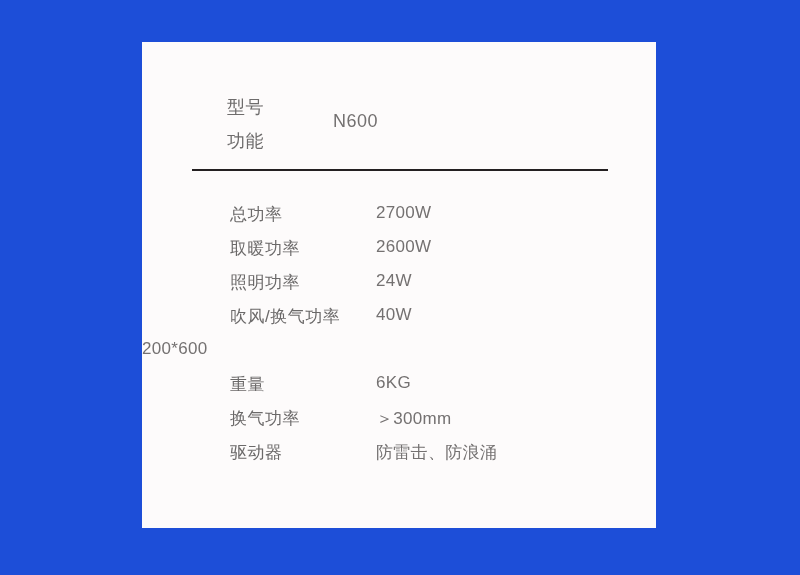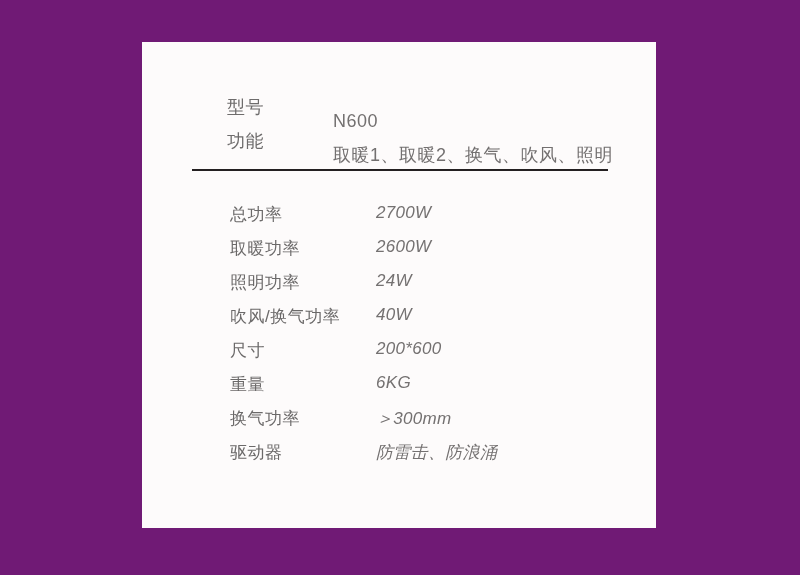--- a/index.html
+++ b/index.html
@@ -8,21 +8,21 @@
     width: 800px;
     height: 575px;
     overflow: hidden;
     background: #e5e4e4;
     font-family: "Liberation Sans", "DejaVu Sans", sans-serif;
   }
   .page {
     position: relative;
     width: 800px;
     height: 575px;
-    background: #701a75;
+    background: #1d4ed8;
   }
   .card {
     position: absolute;
     left: 142px;
     top: 42px;
     width: 514px;
     height: 486px;
     background: #fdfbfb;
   }
   
@@ -77,37 +77,35 @@
     margin-left: 88px;
     width: 146px;
     flex: 0 0 auto;
     color: #6b6969;
     letter-spacing: 0.5px;
   }
   .s-row .value {
     color: #747171;
     letter-spacing: 0.3px;
     white-space: nowrap;
-    font-style: italic;
   }
 </style>
 </head>
 <body>
 
 <div class="page">
   <div class="card">
 
     <div class="header-rows">
       <div class="h-row">
         <span class="label">型号</span>
         <span class="value">N600</span>
       </div>
       <div class="h-row">
         <span class="label">功能</span>
-        <span class="value">取暖1、取暖2、换气、吹风、照明</span>
       </div>
     </div>
 
     <div class="divider"></div>
 
     <div class="spec-rows">
       <div class="s-row">
         <span class="label">总功率</span>
         <span class="value">2700W</span>
       </div>
@@ -117,21 +115,20 @@
       </div>
       <div class="s-row">
         <span class="label">照明功率</span>
         <span class="value">24W</span>
       </div>
       <div class="s-row">
         <span class="label">吹风/换气功率</span>
         <span class="value">40W</span>
       </div>
       <div class="s-row">
-        <span class="label">尺寸</span>
         <span class="value">200*600</span>
       </div>
       <div class="s-row">
         <span class="label">重量</span>
         <span class="value">6KG</span>
       </div>
       <div class="s-row">
         <span class="label">换气功率</span>
         <span class="value">＞300mm</span>
       </div>

